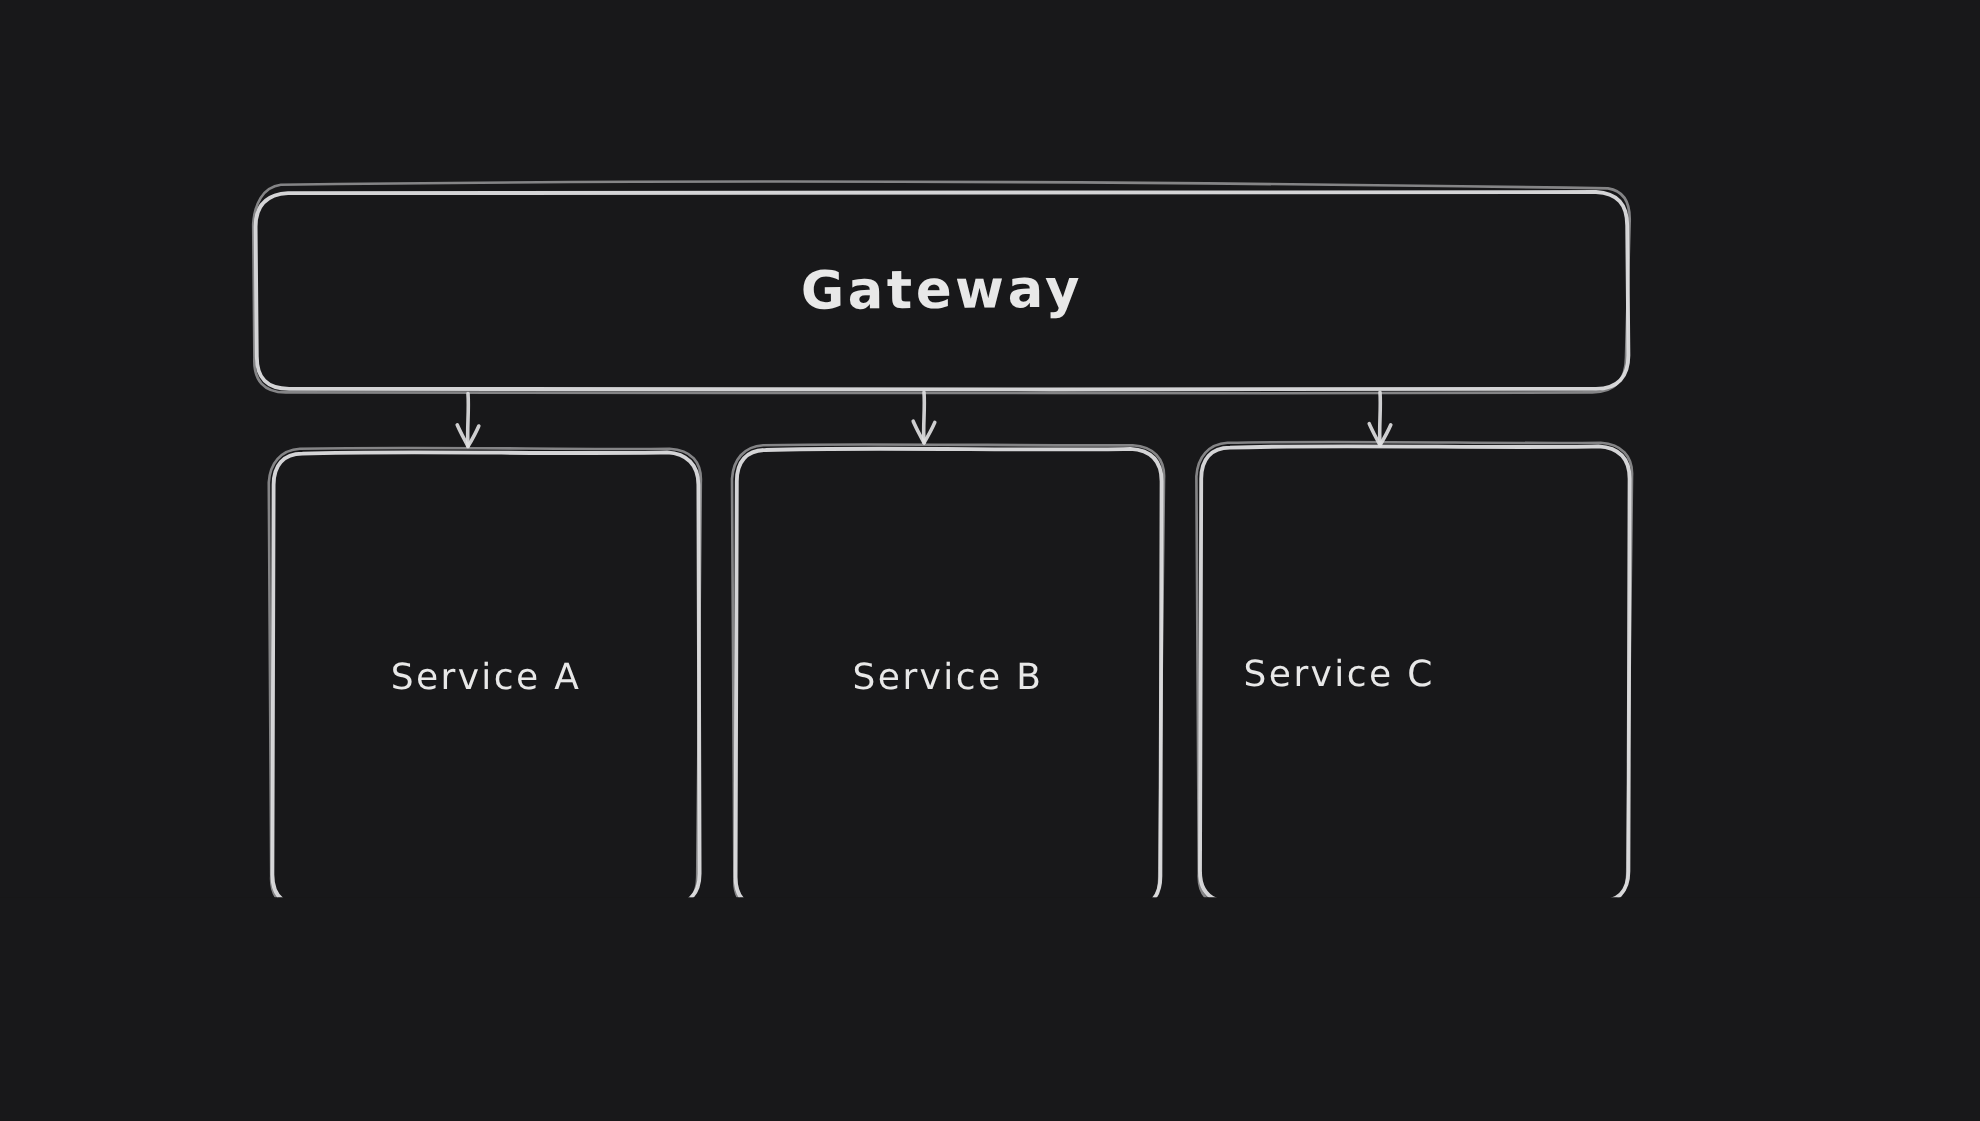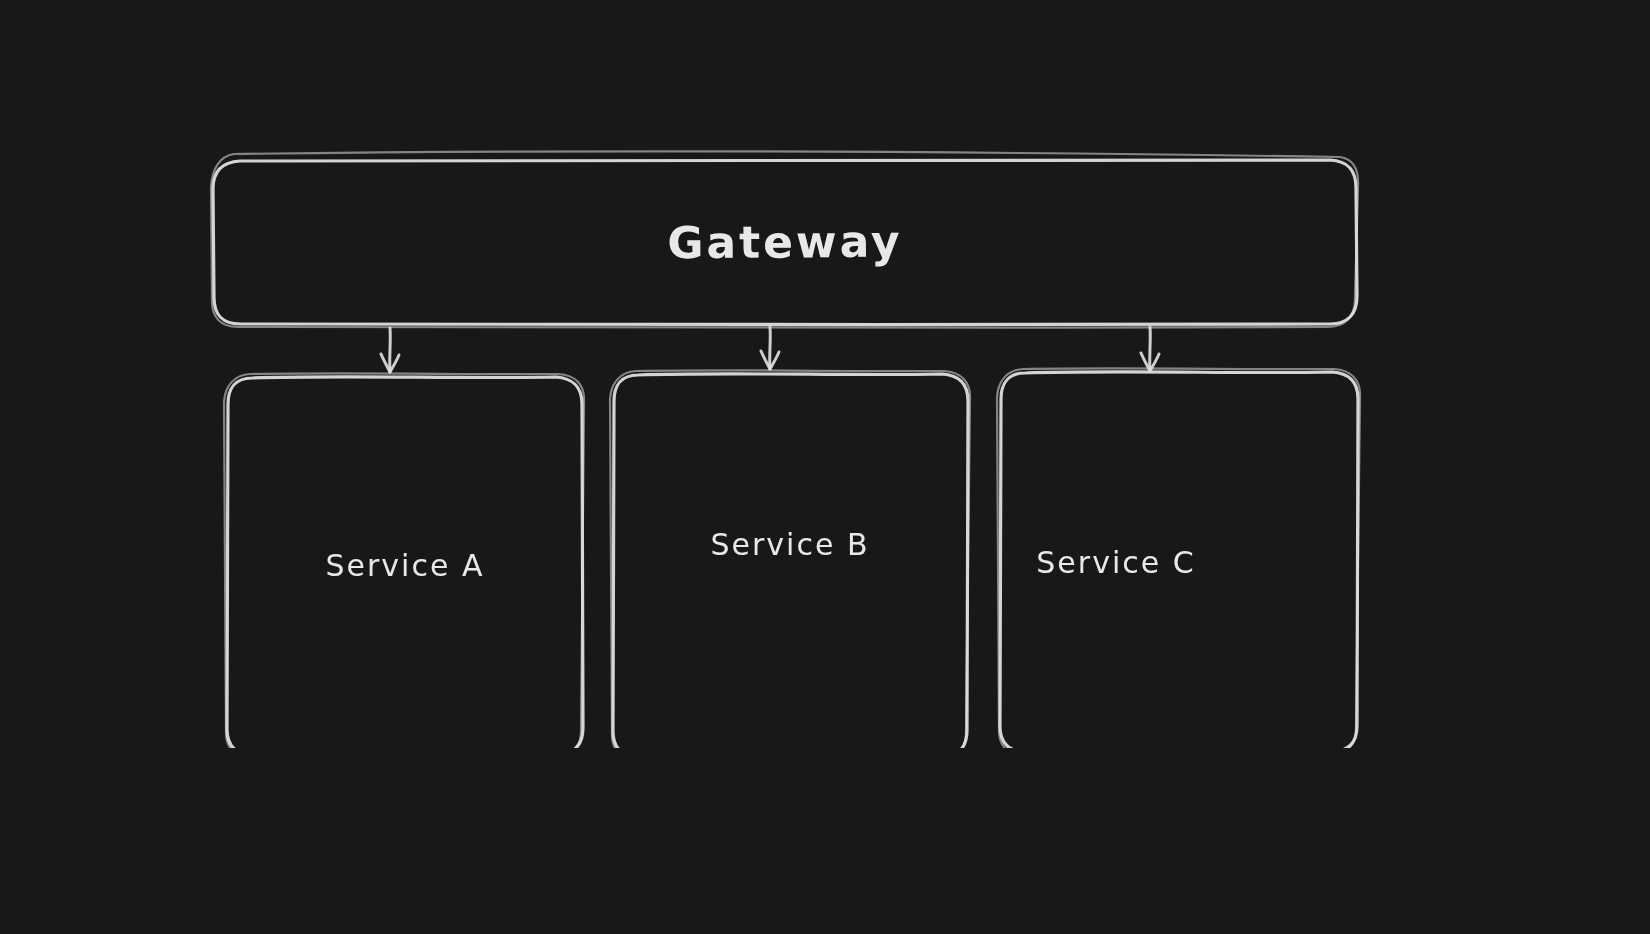--- a/index.html
+++ b/index.html
@@ -44,21 +44,21 @@
     font-weight: 700;
     letter-spacing: 3px;
     transform: translate(-50%, -50%) rotate(-0.4deg);
   }
   .label-service {
     font-size: 30px;
     font-weight: 400;
     letter-spacing: 2px;
   }
   .label-service-a { left: 405px;  top: 565px; }
-  .label-service-b { left: 790px;  top: 544px; }
+  .label-service-b { left: 790px;  top: 565px; }
   .label-service-c { left: 1116px; top: 562px; }
 </style>
 </head>
 <body>
 
 <div class="canvas">
 
   <svg class="diagram-svg" viewBox="0 0 1650 934">
 
     <g>

